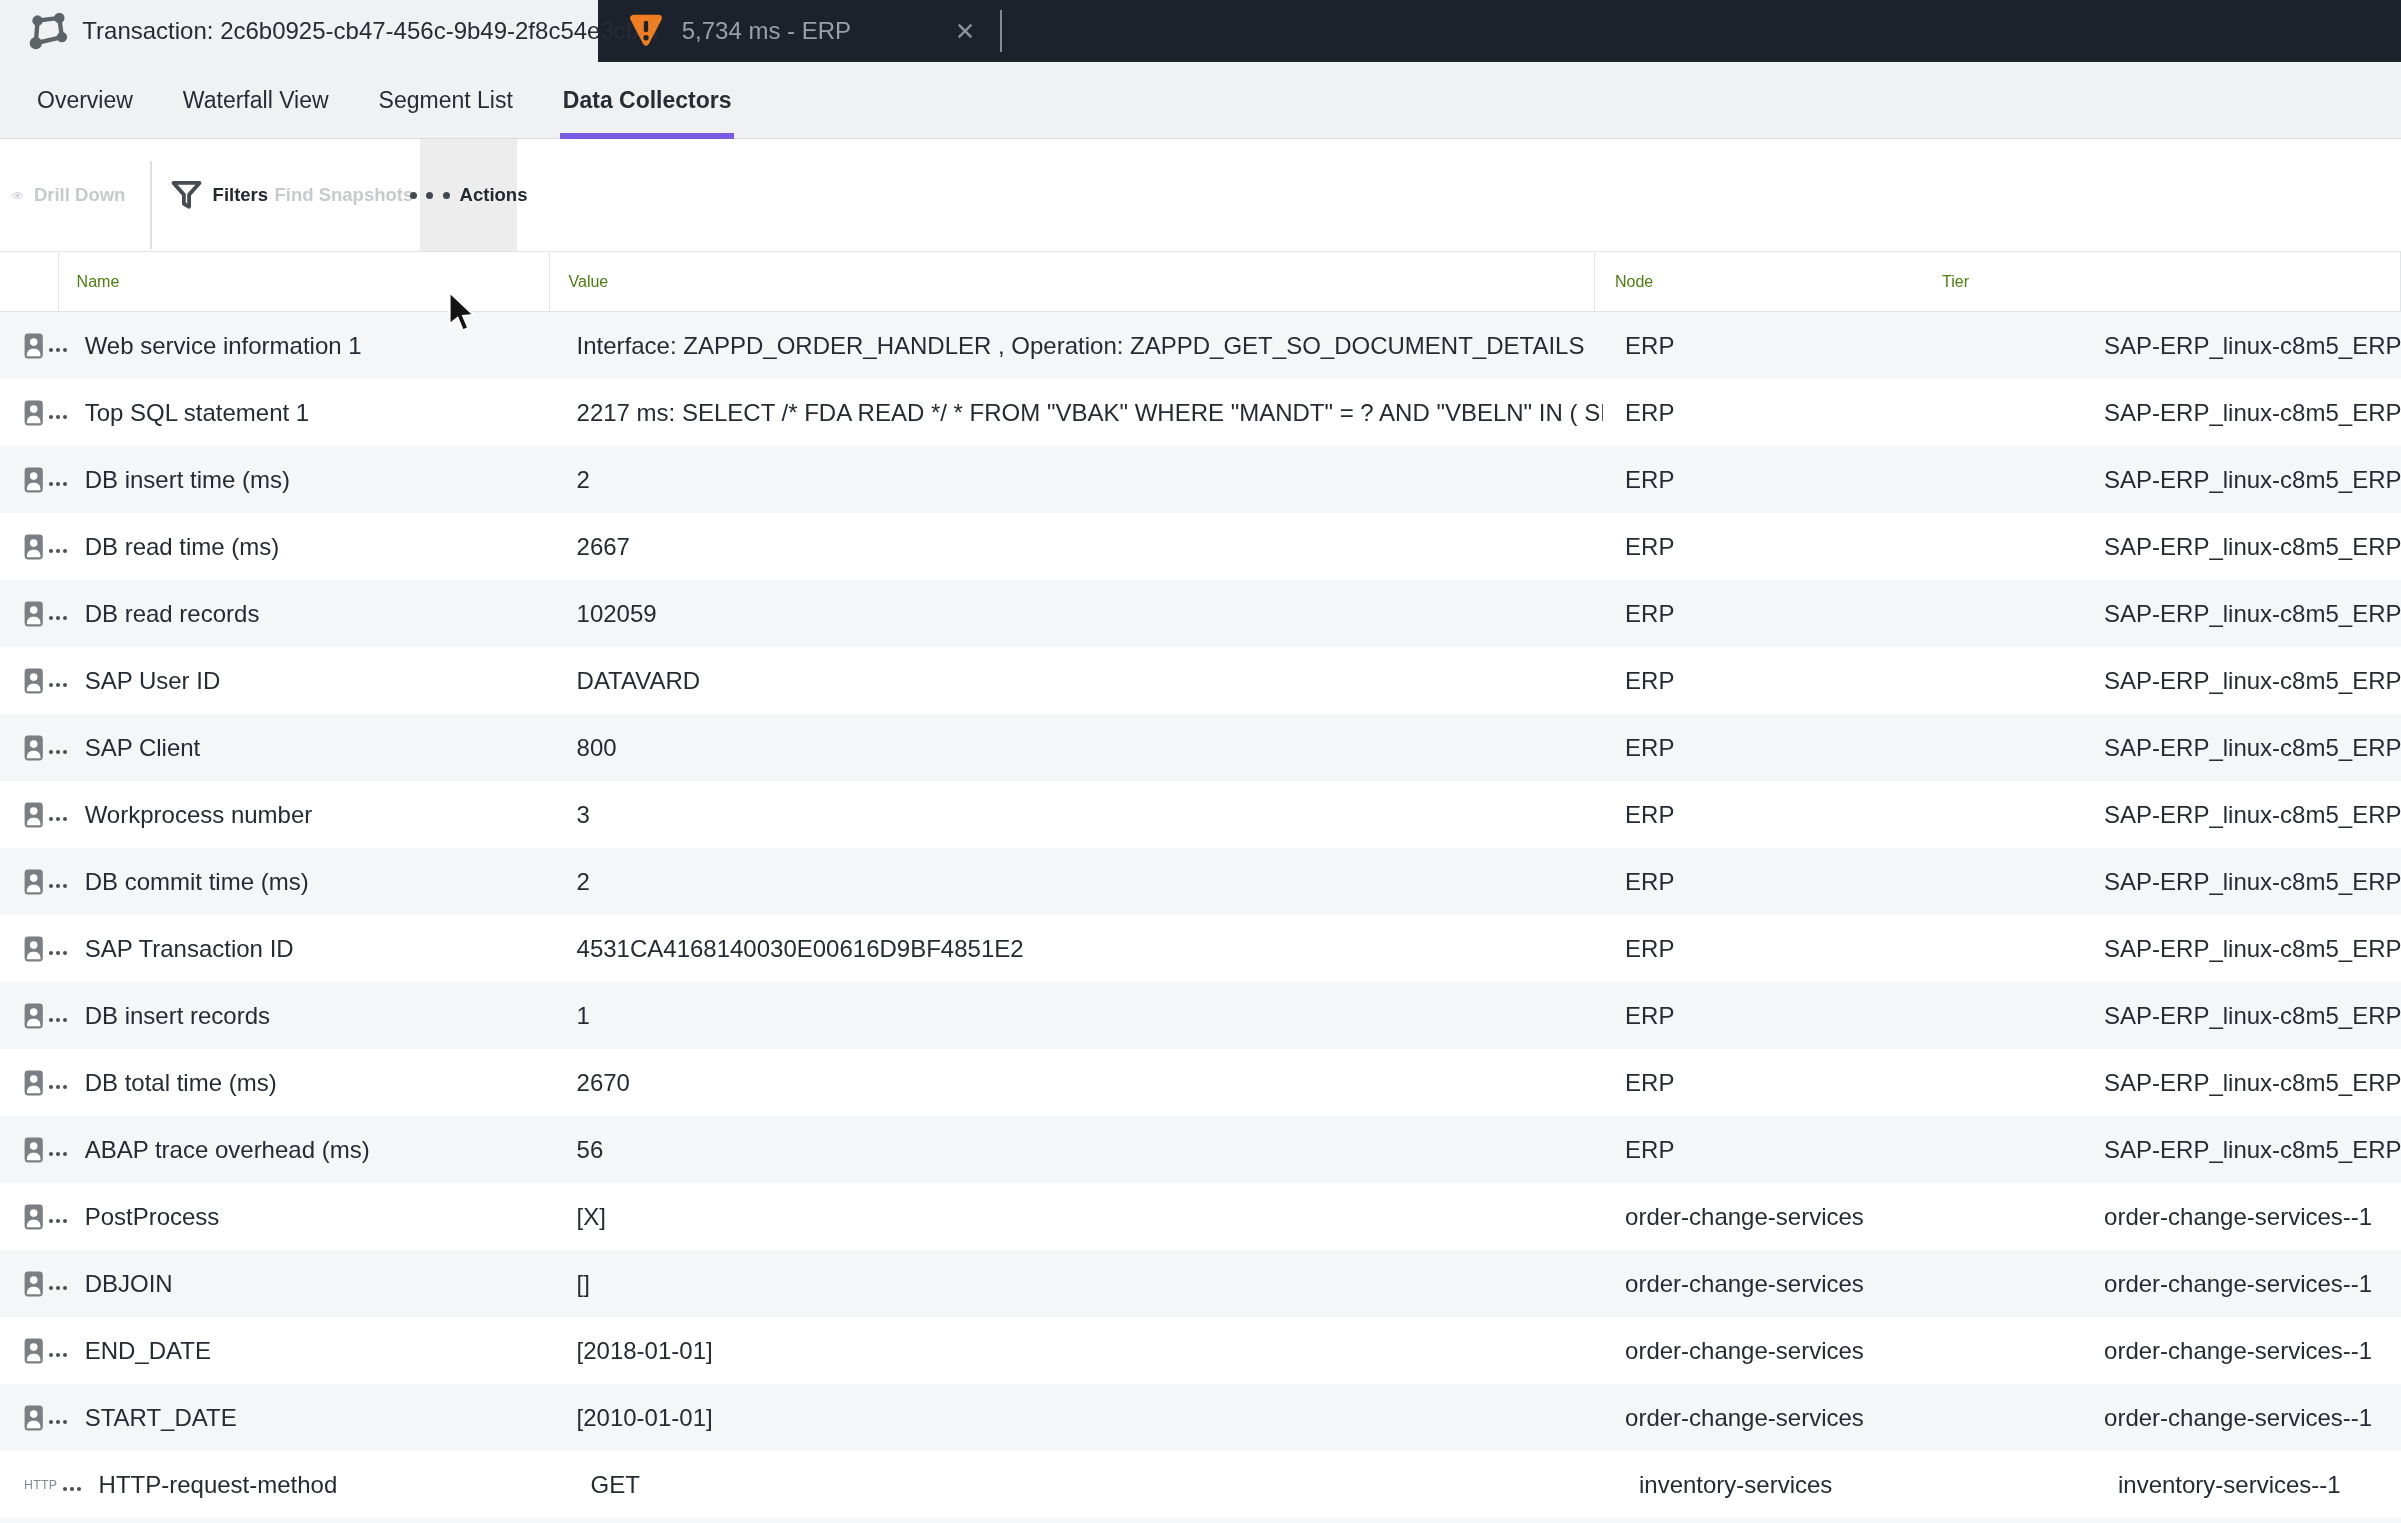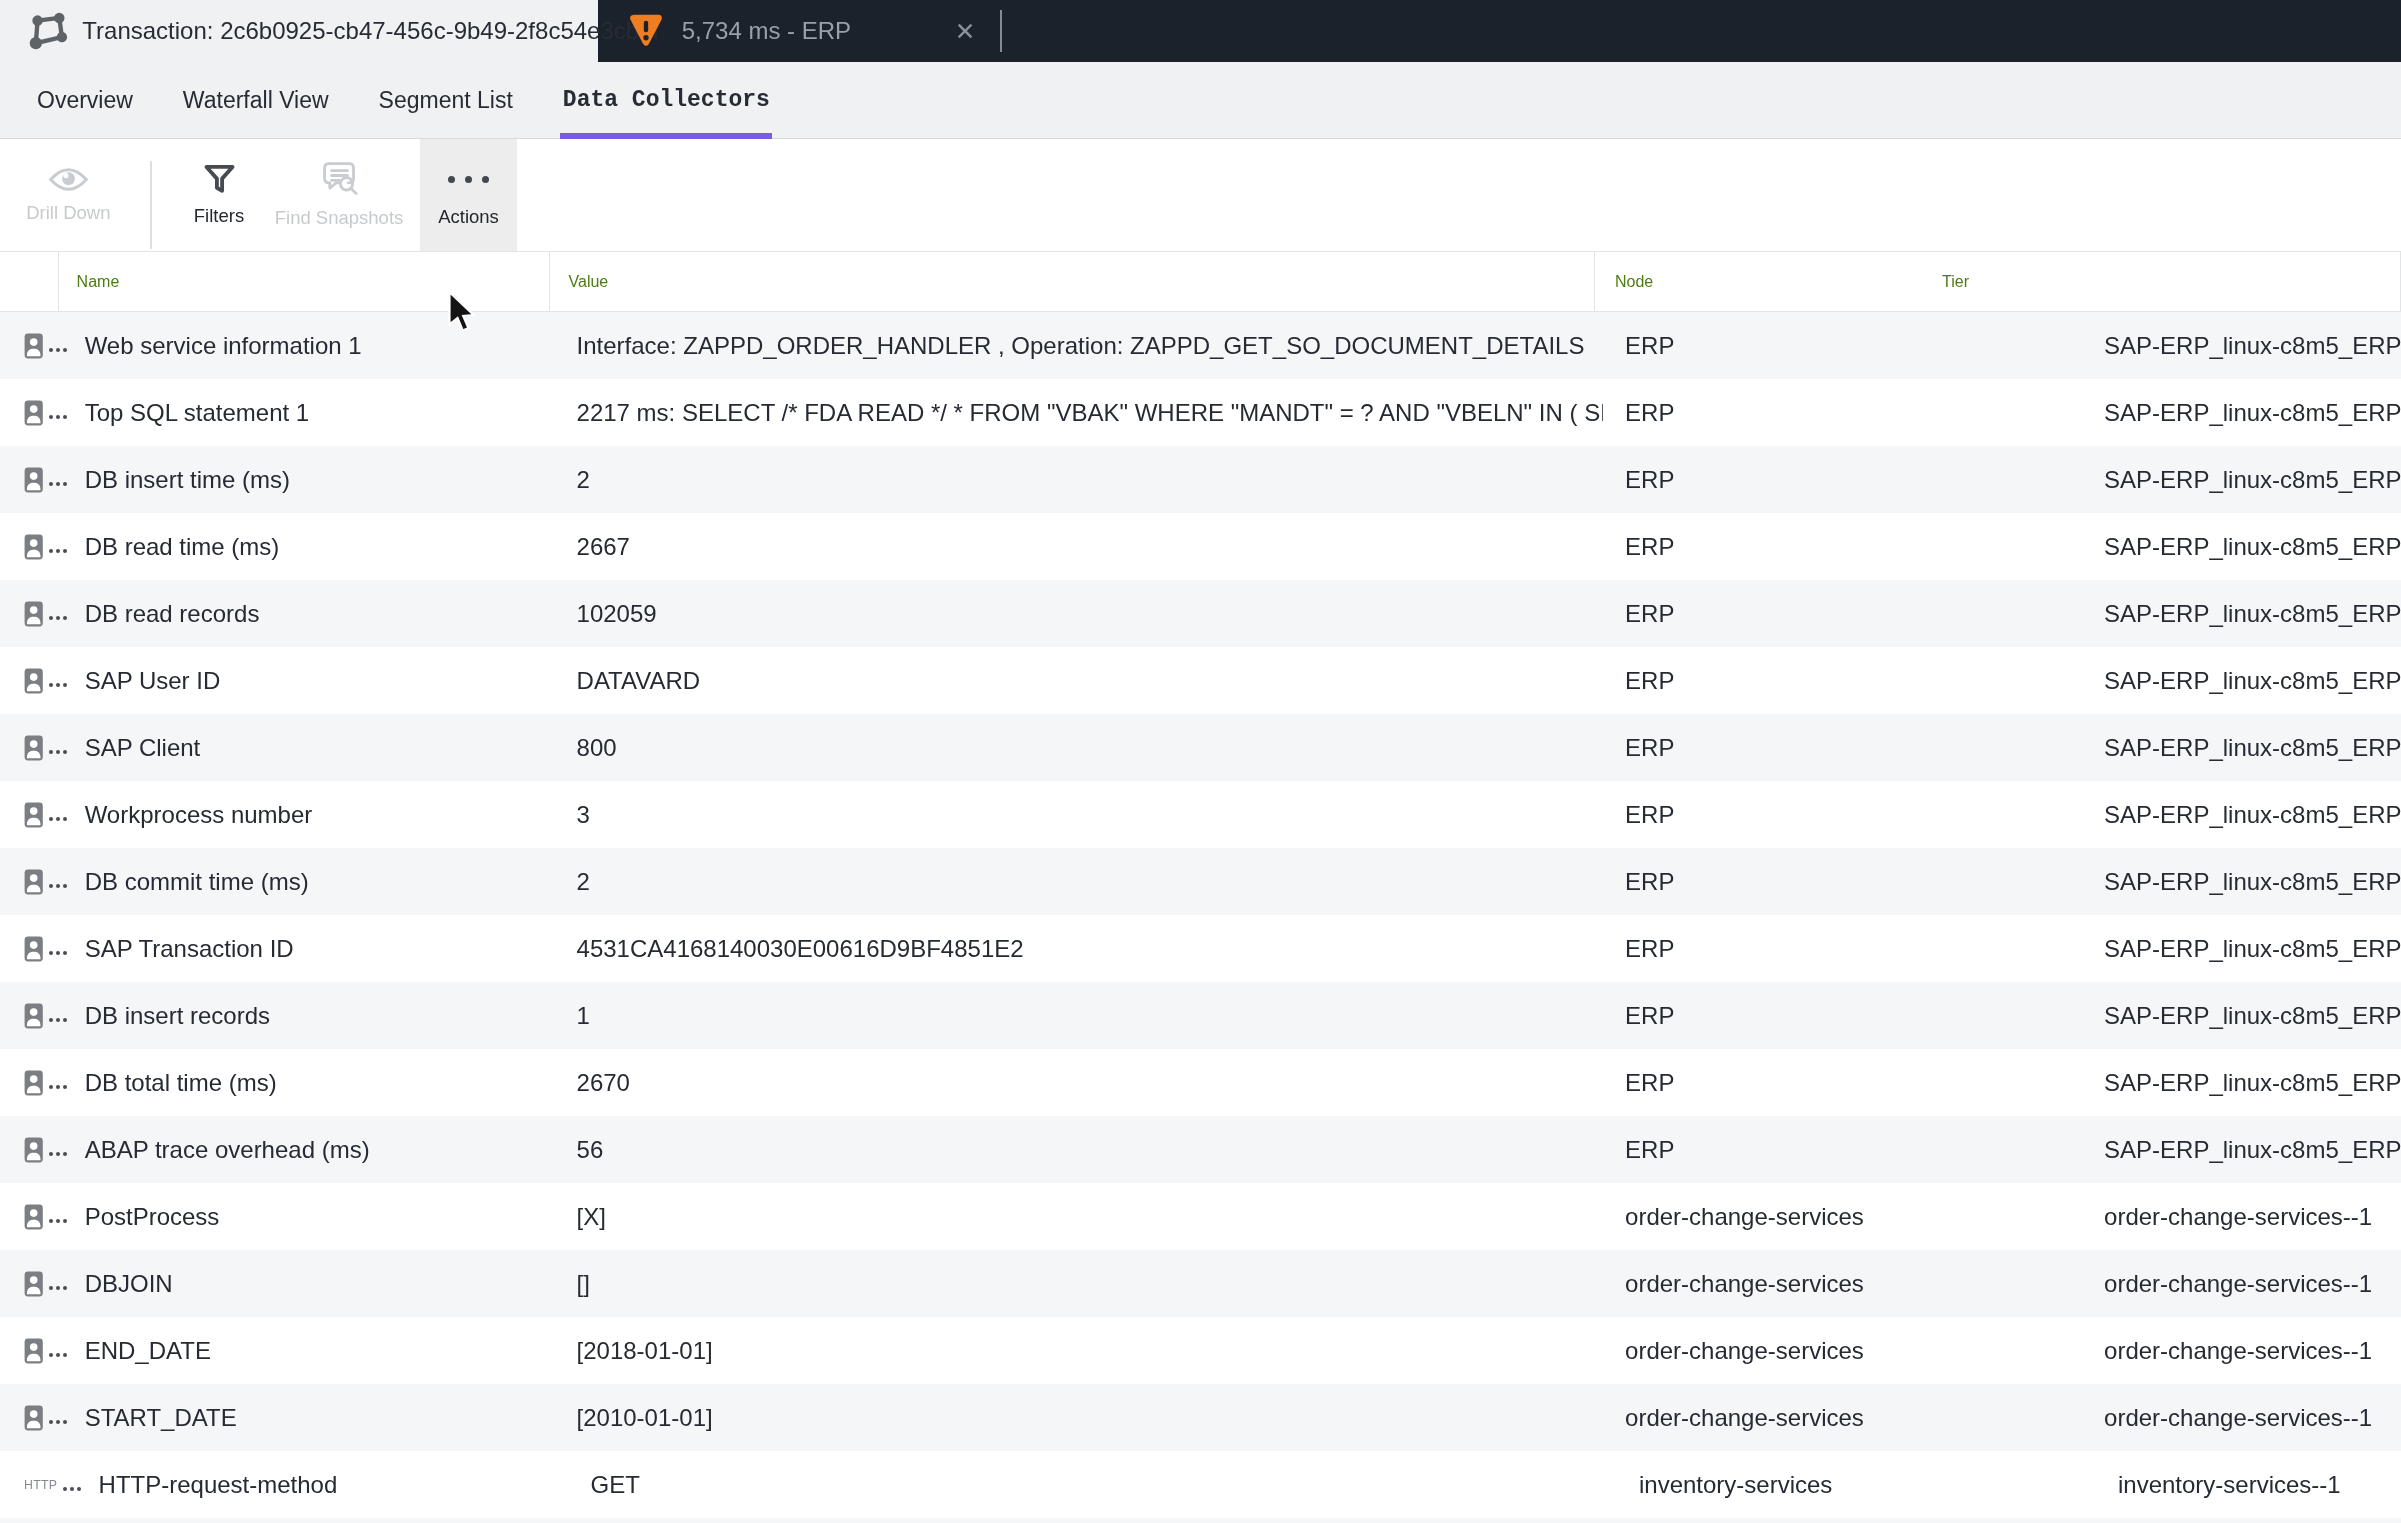--- a/index.html
+++ b/index.html
@@ -17,26 +17,26 @@
   .tab-active .title{font-size:24px;color:#272c34;white-space:nowrap;}
   .tab-snapshot{width:402px;display:flex;align-items:center;padding:0 17.6px 0 29px;box-sizing:border-box;}
   .tab-snapshot .warn{width:38px;height:35px;margin-right:16.7px;flex:0 0 auto;}
   .tab-snapshot .slabel{flex:1;font-size:24px;color:#99a0a8;white-space:nowrap;}
   .tab-snapshot .close{font-size:24.6px;color:#8b9199;padding:3.5px 7px;cursor:default;}
   .vsep{width:1.8px;height:42px;background:#858b94;align-self:center;}
 
   
   .tabstrip{height:76px;background:#eff1f3;border-bottom:1.8px solid #d8dadc;display:flex;align-items:stretch;padding-left:37px;gap:50px;}
   .tab{display:flex;align-items:center;position:relative;font-size:23px;color:#272c34;white-space:nowrap;}
-  .tab.active{font-weight:700;font-family:Liberation Mono, monospace;}
+  .tab.active{font-weight:700;}
   .tab.active::after{content:'';position:absolute;left:-2.6px;right:-2.6px;bottom:-1.8px;height:7px;background:#7a5ce2;}
 
   
   .toolbar{position:relative;height:112px;background:#fff;border-bottom:0.9px solid #e2e4e6;}
-  .tbtn{position:absolute;top:0;height:112px;display:flex;flex-direction:column;align-items:center;justify-content:center;gap:9.7px;}
+  .tbtn{position:absolute;top:0;height:112px;display:flex;flex-direction:row;align-items:center;justify-content:center;gap:9.7px;font-weight:bold;}
   .tbtn .lbl{font-size:18.5px;white-space:nowrap;}
   .tbtn.enabled .lbl{color:#23272e;}
   .tbtn.disabled .lbl{color:#c7cacd;}
   .tbtn.drill{left:11.4px;width:114px;}
   .tbtn.filters{left:162px;width:114px;}
   .tbtn.snaps{left:267px;width:144px;}
   .tbtn.actions{left:420px;width:97px;background:#ededee;}
   .tooldiv{position:absolute;left:150px;top:22px;width:1.8px;height:88px;background:#dcdee0;}
   .dotsrow{display:flex;gap:9.7px;align-items:center;height:35px;}
   .dotsrow i{width:7px;height:7px;border-radius:50%;background:#43474e;}

